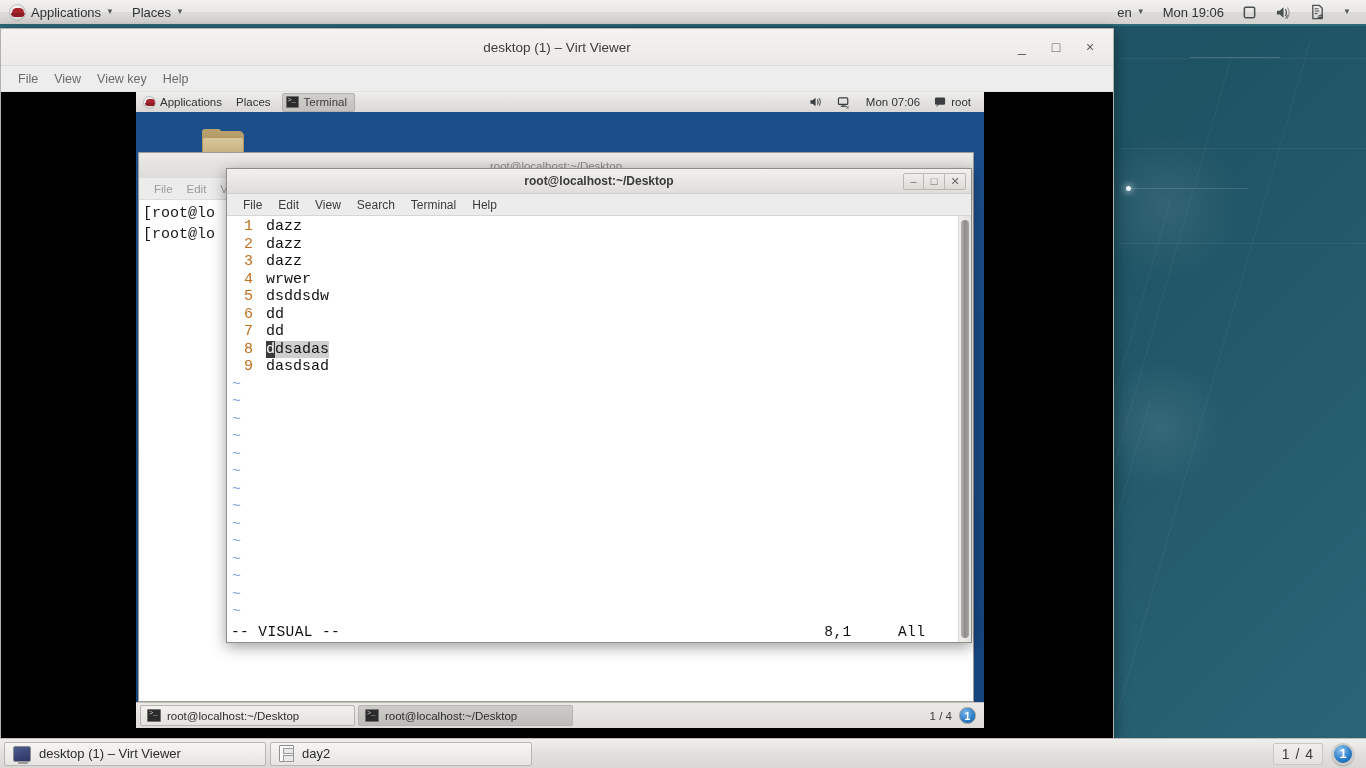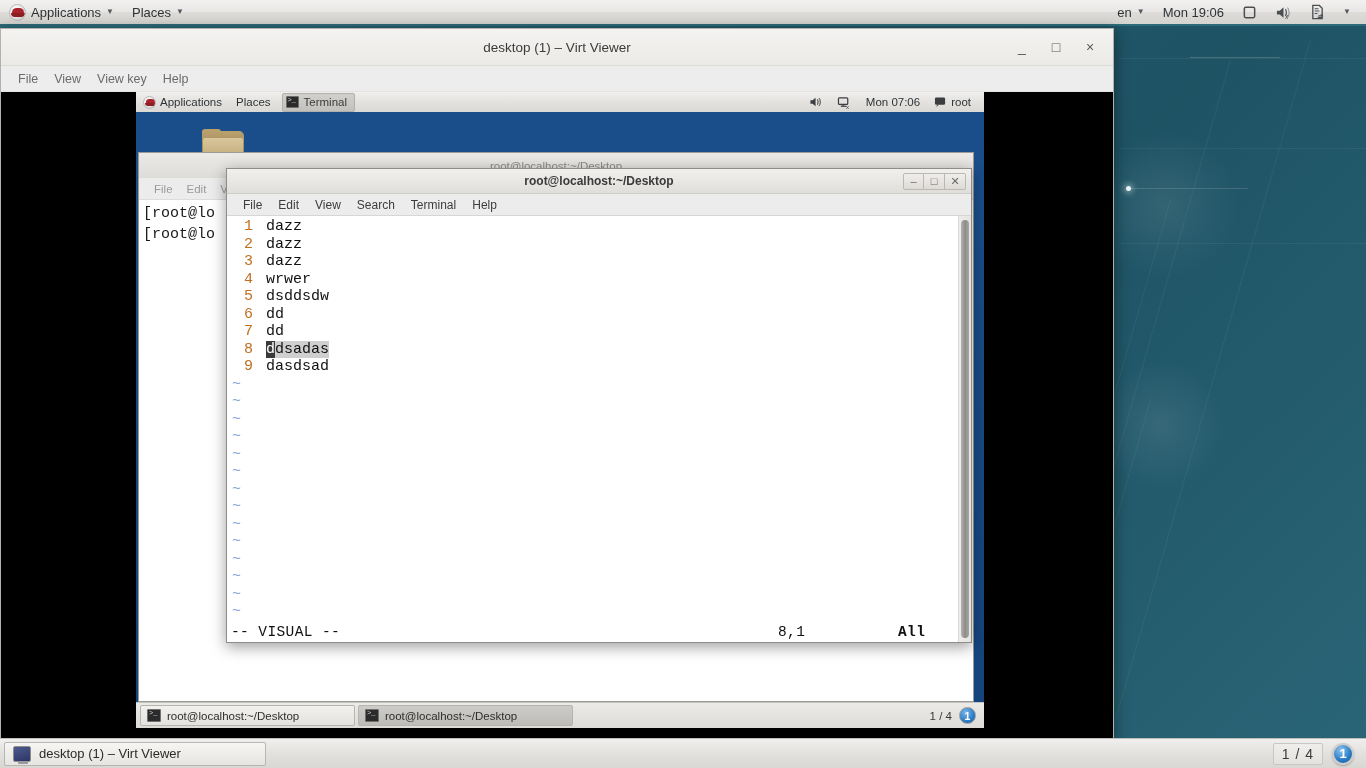--- a/index.html
+++ b/index.html
@@ -239,22 +239,22 @@
   .tilde { color: #7d9fd6; padding-left: 5px; }
   .sel { background: #cfcfcf; }
   .cursorblk { background: #3a3a3a; color: #fff; }
   #vim-status {
     flex: 0 0 19px; height: 19px; display: flex; align-items: center;
     font-family: "Liberation Mono", monospace; font-size: 14.5px;
     color: #111; padding-left: 4px; background: #fff;
     letter-spacing: 0.4px;
   }
   #vim-ruler { margin-left: auto; display: flex; }
-  #vim-pos { width: 120px; }
-  #vim-scroll-ind { width: 60px; font-weight: bold; }
+  #vim-pos { width: 120px; text-align: center; }
+  #vim-scroll-ind { width: 60px; }
   #fg-scrollbar {
     flex: 0 0 13px; width: 13px;
     background: linear-gradient(90deg, #efedea 0%, #e6e4e0 100%);
     border-left: 1px solid #dbd9d5; position: relative;
   }
   #fg-scrollbar-thumb {
     position: absolute; left: 2px; right: 2px; top: 4px; bottom: 4px;
     background: linear-gradient(90deg, #b6b4b0 0%, #8e8c88 50%, #a8a6a2 100%);
     border-radius: 4px;
   }
@@ -578,19 +578,23 @@
 
       </div>
     </div>
   </div>
 
   <div id="host-taskbar">
     <div class="htask">
       <span class="vv-icon"></span>
       <span>desktop (1) – Virt Viewer</span>
     </div>
+    <div class="htask">
+      <span class="file-icon"></span>
+      <span>day2</span>
+    </div>
     <div id="host-taskbar-right">
       <span id="host-ws-label">1 / 4</span>
       <span class="ws-badge-lg">1</span>
     </div>
   </div>
 
 </div>
 
 </body></html>

